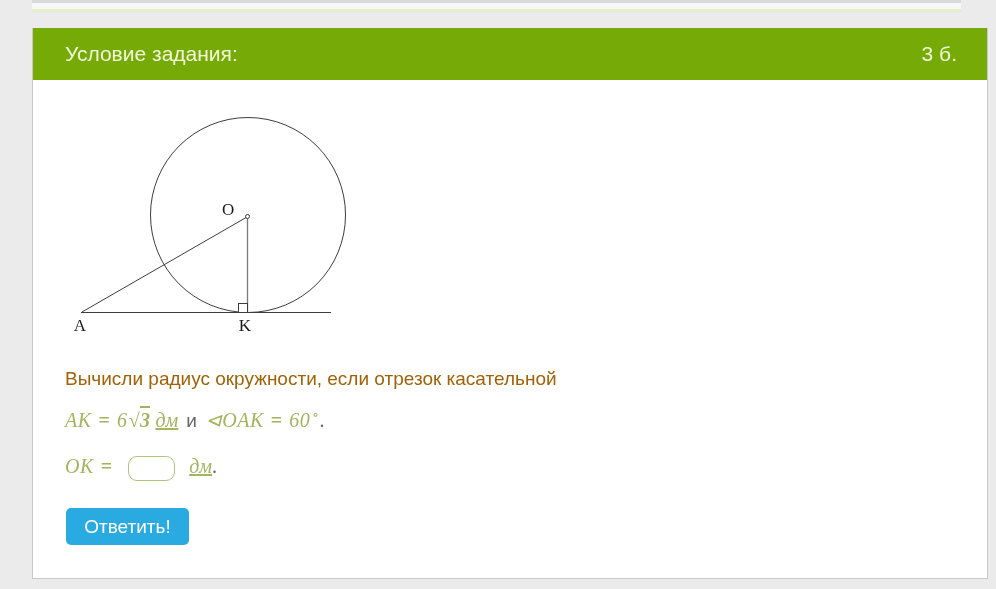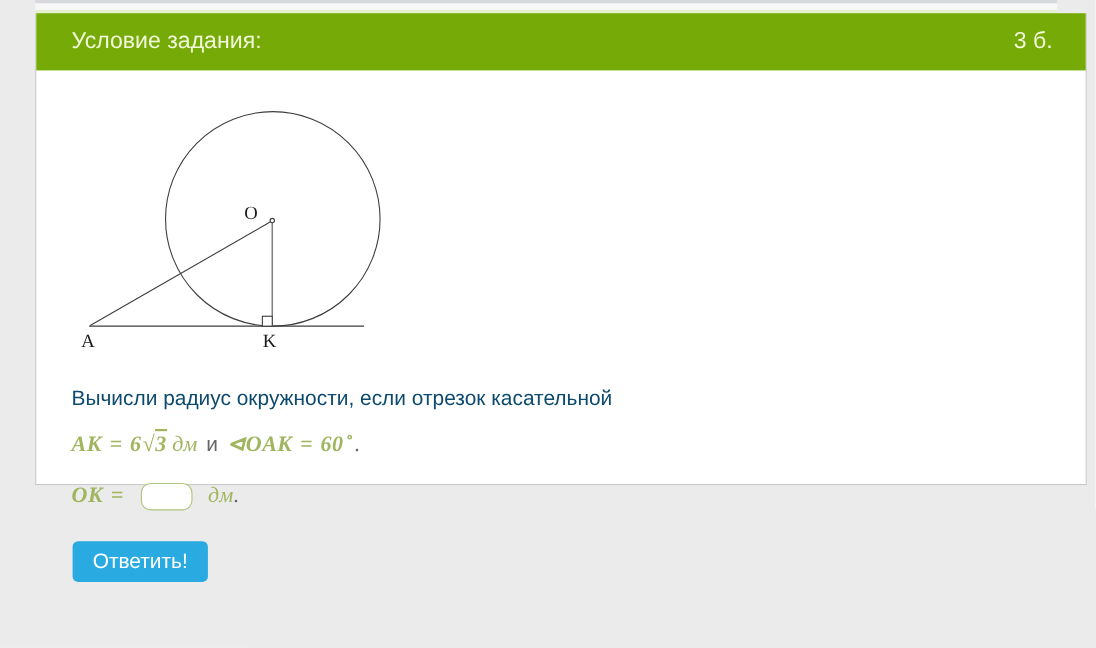--- a/index.html
+++ b/index.html
@@ -12,21 +12,21 @@
   }
   .top-strip {
     position: absolute;
     left: 32px; top: 0; width: 929px; height: 12px;
     background: #f7f7f7;
     border-top: 3px solid #d8d9dd;
     border-bottom: 3px solid #e4efce;
   }
   .card {
     position: absolute;
-    left: 32px; top: 12px; width: 956px; height: 429px;
+    left: 32px; top: 28px; width: 956px; height: 551px;
     background: #ffffff;
     border: 1px solid #c9c9c9;
     border-top: none;
     position: absolute;
   }
   .card-header {
     width: 100%; height: 52px;
     background: #76ab07;
     display: flex;
     align-items: center;
@@ -43,39 +43,39 @@
   .figure-wrap svg { display: block; }
   .fig-label {
     font-family: "Liberation Serif", "DejaVu Serif", serif;
     font-size: 17px;
     fill: #1b1b1b;
   }
   .task-desc {
     position: absolute;
     left: 32px; top: 340px;
     font-size: 19px;
-    color: #0c4a6e;
+    color: #a16207;
   }
   .formula-line {
     position: absolute;
     left: 32px;
     font-family: "Liberation Serif", "DejaVu Serif", serif;
     font-size: 20px;
     color: #a0b55e;
     white-space: nowrap;
   }
   .formula-given  { top: 378px; }
   .formula-answer { top: 427px; }
   .math {
     font-style: italic;
-    font-weight: bold;
+    font-weight: normal;
     letter-spacing: 0.5px;
   }
   .eq { font-weight: bold; margin: 0 7px; }
-  .unit { font-style: italic; margin-left: 5px; }
+  .unit { font-style: italic; margin-left: 5px; text-decoration: underline; }
   .rad-sign { font-weight: bold; margin-left: 1px; }
   .radicand {
     font-weight: bold;
     border-top: 2px solid #a0b55e;
     padding-top: 1px;
   }
   .plain {
     font-family: "Liberation Sans", sans-serif;
     font-style: normal;
     font-weight: normal;

